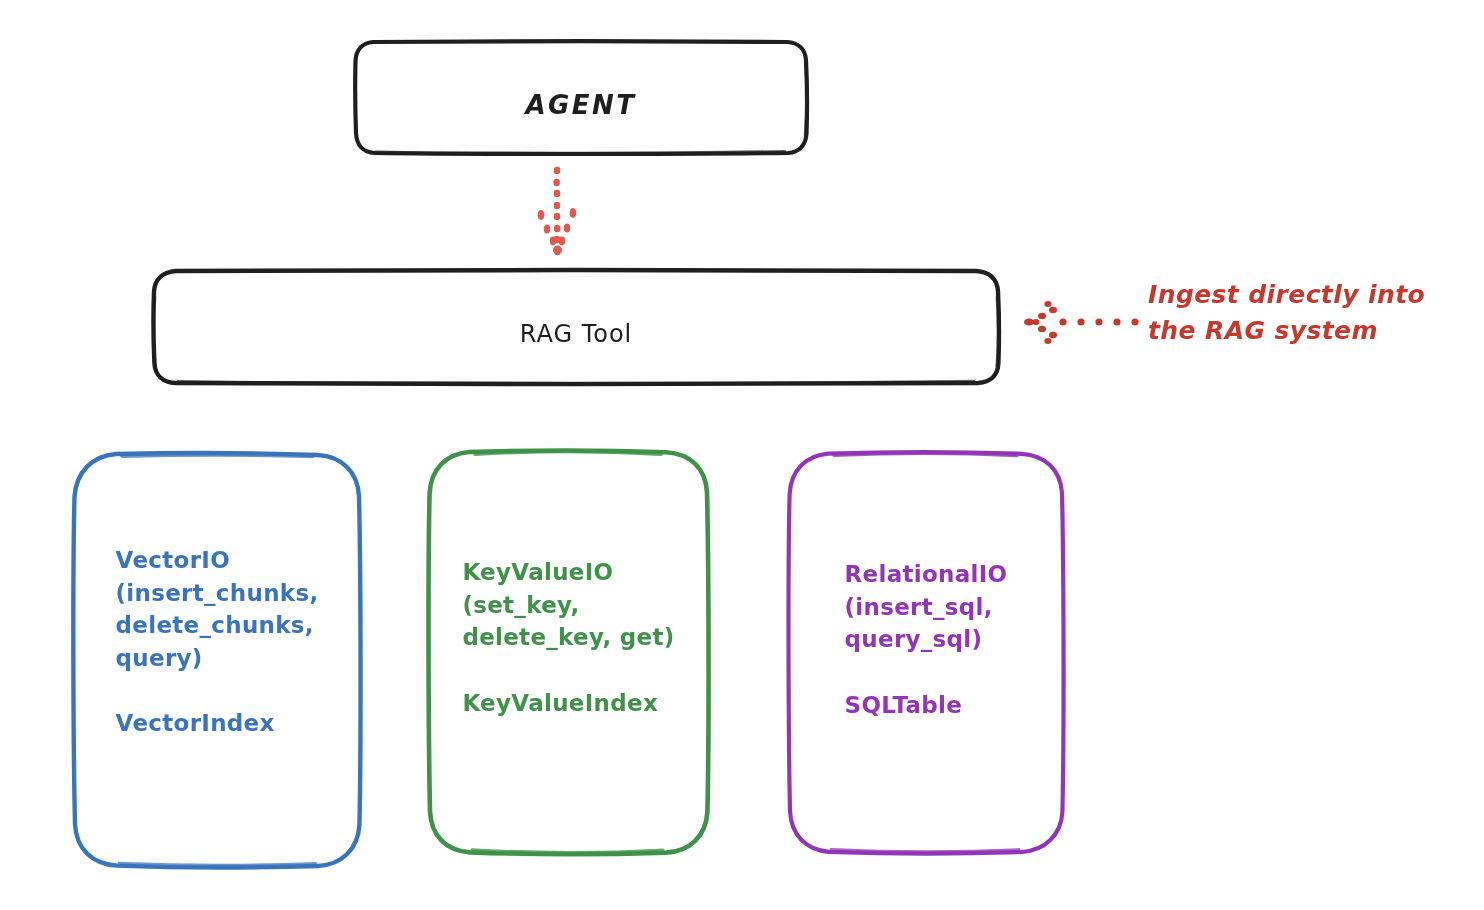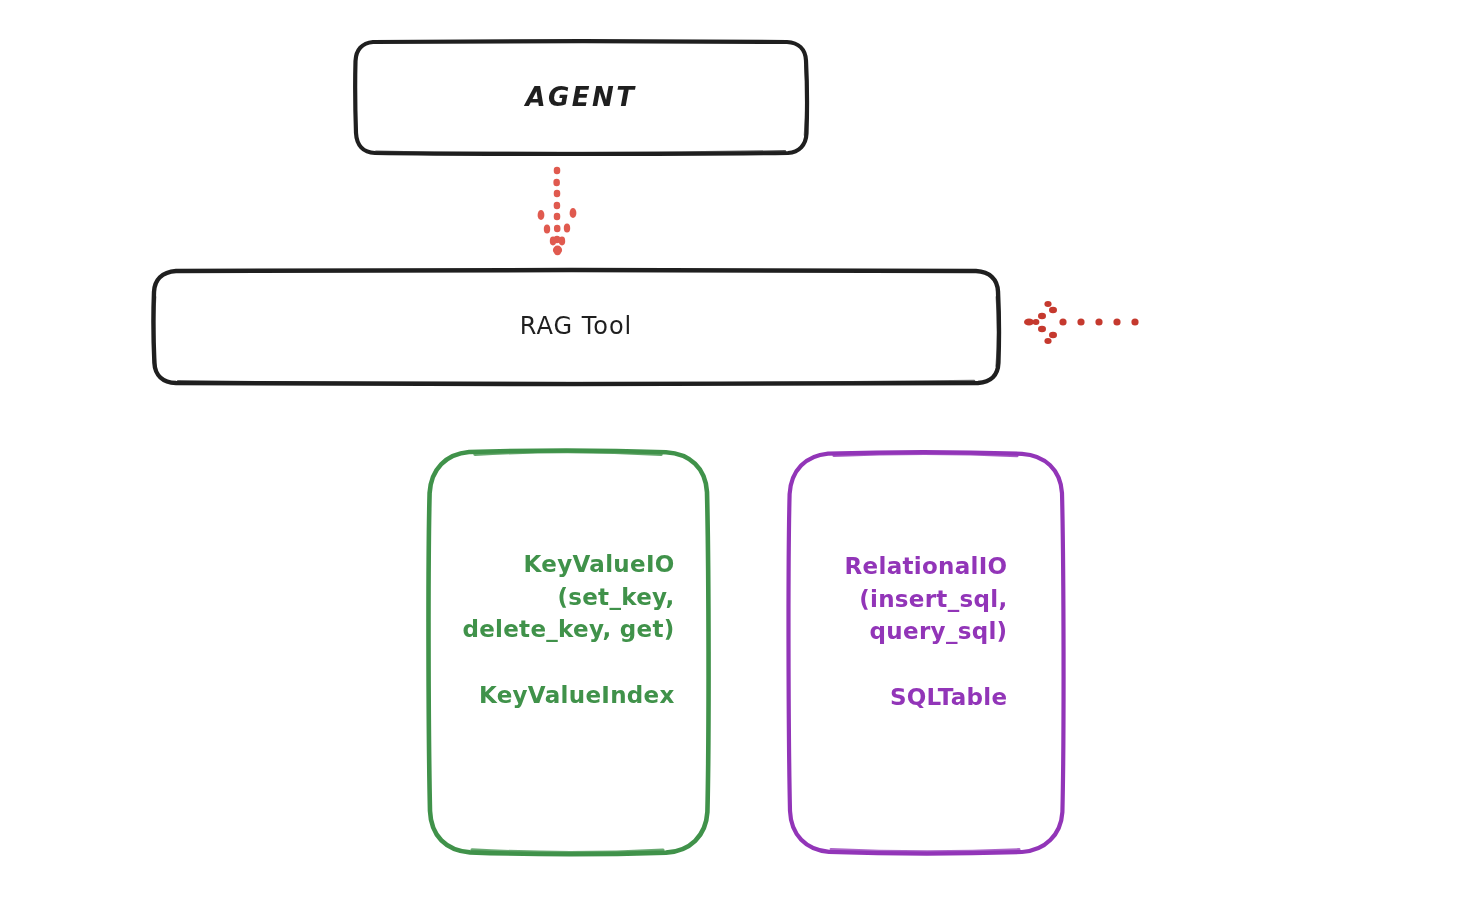--- a/index.html
+++ b/index.html
@@ -26,27 +26,27 @@
   }
   .node svg {
     position: absolute;
     left: 0;
     top: 0;
     overflow: visible;
   }
   .node-label {
     position: absolute;
     left: 0;
-    top: 0;
+    top: 8px;
     width: 100%;
     height: 100%;
     display: flex;
     align-items: center;
     justify-content: center;
-    text-align: right;
+    text-align: left;
     white-space: pre-line;
     line-height: 1.32;
     letter-spacing: 0.5px;
     pointer-events: none;
   }
 
   
   #agent-node { left: 352px; top: 38px; width: 458px; height: 118px; }
   #agent-node .node-label {
     font-family: "DejaVu Sans", sans-serif;
@@ -136,20 +136,40 @@
                C 849.2 74, 849 45, 848 24.5
                C 847.4 12.5, 840 4.8, 826 4
                C 640 2.6, 220 2.8, 26 4 Z" fill="#ffffff" stroke="#1f1f1f" stroke-width="4.4" stroke-linecap="round" stroke-linejoin="round"></path>
       <path d="M28 114.4 C 230 117, 640 116.6, 824 114" fill="none" stroke="#1f1f1f" stroke-width="2.6" stroke-linecap="round" opacity="0.7"></path>
       <path d="M846.6 30 C 848.6 54, 848.4 80, 846.4 99" fill="none" stroke="#1f1f1f" stroke-width="2.2" stroke-linecap="round" opacity="0.55"></path>
       <path d="M5.4 30 C 3.6 54, 3.8 80, 5.6 99" fill="none" stroke="#1f1f1f" stroke-width="2" stroke-linecap="round" opacity="0.5"></path>
     </svg>
     <div class="node-label">RAG Tool</div>
   </div>
 
+  <div class="node provider" id="vector-node">
+    <svg width="294" height="420" viewBox="0 0 294 420">
+      <path d="M46 4 C 22 6, 6 22, 4.5 47
+               C 2.6 120, 3.2 300, 5 374
+               C 6.2 399, 22 414, 47 415.6
+               C 120 418.4, 180 418, 248 416
+               C 272 414.6, 288 399, 289.4 375
+               C 291.2 300, 290.8 120, 289 46
+               C 287.6 22, 272 6.4, 248 5
+               C 180 2.6, 118 2.4, 46 4 Z" fill="#ffffff" stroke="#3a74bd" stroke-width="4.4" stroke-linecap="round" stroke-linejoin="round"></path>
+      <path d="M52 6.6 C 120 4.8, 180 4.9, 243 6.8" fill="none" stroke="#3a74bd" stroke-width="3" stroke-linecap="round" opacity="0.75"></path>
+      <path d="M49 413.2 C 120 416, 182 415.8, 246 413.4" fill="none" stroke="#3a74bd" stroke-width="3" stroke-linecap="round" opacity="0.75"></path>
+    </svg>
+    <div class="node-label">VectorIO
+(insert_chunks,
+delete_chunks,
+query)
+
+VectorIndex</div>
+  </div>
 
   <div class="node provider" id="keyvalue-node">
     <svg width="287" height="410" viewBox="0 0 287 410">
       <path d="M44 5 C 21 7, 6 22, 4.6 46
                C 2.8 118, 3.4 292, 5 364
                C 6 389, 21 403.6, 45 405.4
                C 116 408, 174 407.8, 241 405.6
                C 265 404.2, 281 389, 282.4 365
                C 284.2 292, 283.8 118, 282 45
                C 280.6 21, 265 6.6, 241 5.2
@@ -213,14 +233,16 @@
       <ellipse cx="1042" cy="316" rx="4" ry="3.2"></ellipse>
       <ellipse cx="1042" cy="329" rx="4" ry="3.2"></ellipse>
       <ellipse cx="1053" cy="310" rx="4" ry="3.2"></ellipse>
       <ellipse cx="1053" cy="335" rx="4" ry="3.2"></ellipse>
       <ellipse cx="1036" cy="322" rx="3.4" ry="3"></ellipse>
       <ellipse cx="1048" cy="304" rx="3.6" ry="3"></ellipse>
       <ellipse cx="1048" cy="341" rx="3.6" ry="3"></ellipse>
     </g>
   </svg>
 
+  <div id="ingest-annotation">Ingest directly into
+the RAG system</div>
 
 </div>
 
 </body></html>

